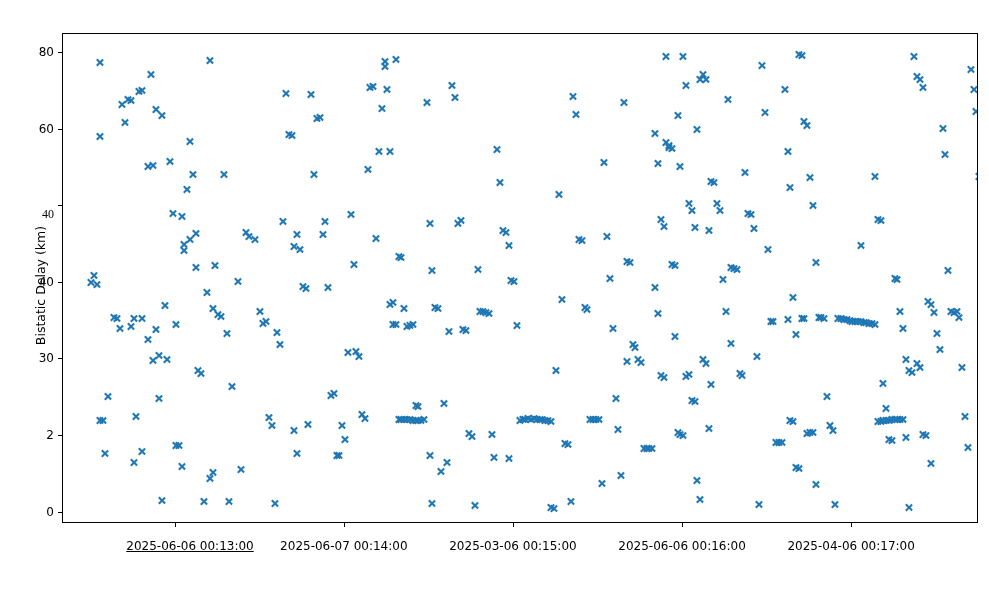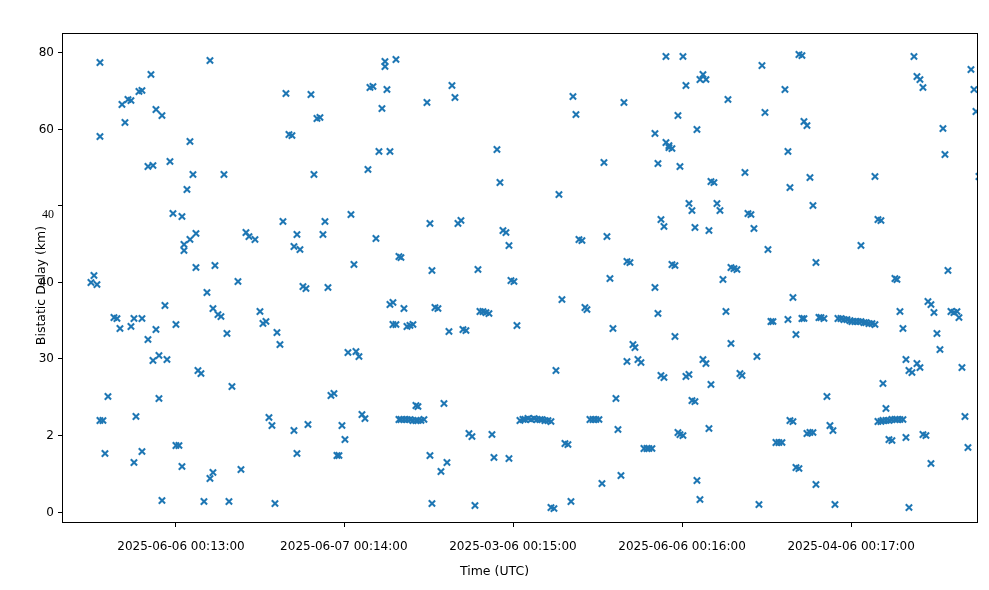--- a/index.html
+++ b/index.html
@@ -128,40 +128,39 @@
     height: 590px;
   }
 </style>
 </head>
 <body>
 
 <div id="figure">
 
 
   <div id="ylabel">Bistatic Delay (km)</div>
-  <div id="xlabel">Time (UTC)</div>
 
   <div id="ytick-container">
       <div class="ytick-label" style="top: 511.516px; right: 935px;">0</div>
       <div class="ytick-mark" style="top: 511.516px; left: 58px;"></div>
       <div class="ytick-label" style="top: 434.953px; right: 935px;">2</div>
       <div class="ytick-mark" style="top: 434.953px; left: 58px;"></div>
       <div class="ytick-label" style="top: 358.391px; right: 935px;">30</div>
       <div class="ytick-mark" style="top: 358.391px; left: 58px;"></div>
       <div class="ytick-label" style="top: 281.828px; right: 935px;">40</div>
       <div class="ytick-mark" style="top: 281.828px; left: 58px;"></div>
       <div class="ytick-label" style="top: 214px; right: 935px; font-family: Liberation Serif, serif;">40</div>
       <div class="ytick-mark" style="top: 205.266px; left: 58px;"></div>
       <div class="ytick-label" style="top: 128.703px; right: 935px;">60</div>
       <div class="ytick-mark" style="top: 128.703px; left: 58px;"></div>
       <div class="ytick-label" style="top: 52.1406px; right: 935px;">80</div>
       <div class="ytick-mark" style="top: 52.1406px; left: 58px;"></div>
     </div>
   <div id="xtick-container">
-      <div class="xtick-label" style="left: 181px;">2025-06-06 00:13:00</div>
+      <div class="xtick-label" style="left: 190px; text-decoration: underline;">2025-06-06 00:13:00</div>
       <div class="xtick-mark" style="left: 174.738px;"></div>
       <div class="xtick-label" style="left: 343.846px;">2025-06-07 00:14:00</div>
       <div class="xtick-mark" style="left: 343.846px;"></div>
       <div class="xtick-label" style="left: 512.954px;">2025-03-06 00:15:00</div>
       <div class="xtick-mark" style="left: 512.954px;"></div>
       <div class="xtick-label" style="left: 682.062px;">2025-06-06 00:16:00</div>
       <div class="xtick-mark" style="left: 682.062px;"></div>
       <div class="xtick-label" style="left: 851.169px;">2025-04-06 00:17:00</div>
       <div class="xtick-mark" style="left: 851.169px;"></div>
     </div>

